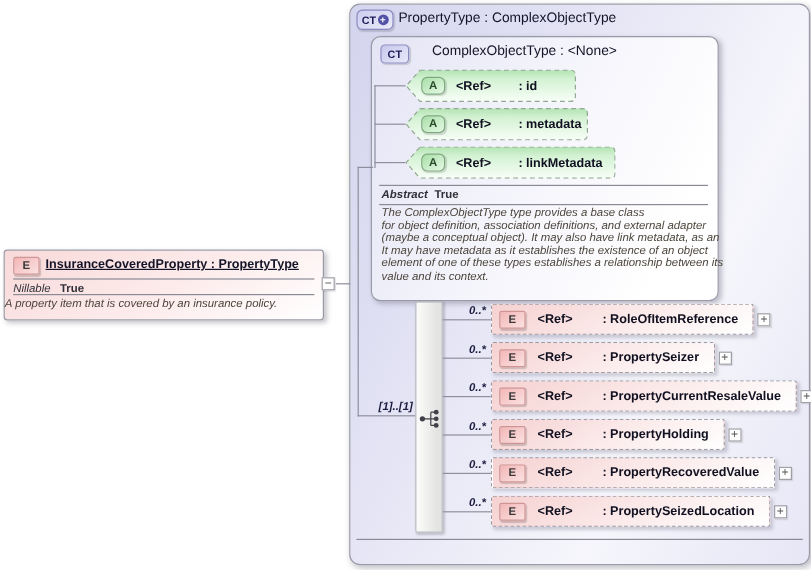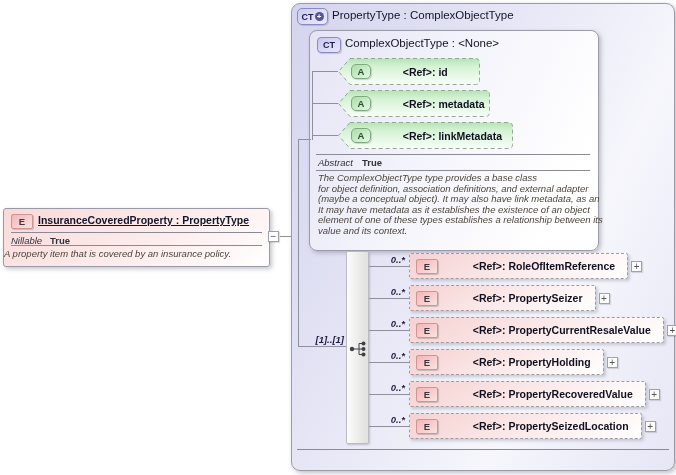--- a/index.html
+++ b/index.html
@@ -47,21 +47,21 @@
     background:#5353a6;color:#fff;font-size:8px;line-height:9px;text-align:center;font-weight:bold;}
 
   
   .inner-box{position:absolute;left:17px;top:26px;width:288px;height:219px;
     background:linear-gradient(115deg,#e4e4f5 0%,#f3f3fb 40%,#ffffff 85%);
     border:1px solid #9a9aa8;border-radius:8px;box-shadow:2px 2px 4px rgba(90,90,110,.35);}
 
   .attr-row{position:absolute;height:27px;display:flex;align-items:center;padding-left:13px;box-sizing:border-box;}
   .attr-row svg{position:absolute;left:0;top:0;}
   .attr-row .txt{position:relative;display:flex;align-items:center;}
-  .ref-label{font-size:10.5px;font-weight:bold;color:#101020;margin-left:9px;width:52px;white-space:nowrap;text-align:right;}
+  .ref-label{font-size:10.5px;font-weight:bold;color:#101020;margin-left:9px;width:52px;white-space:nowrap;}
   .name-label{font-size:10.5px;font-weight:bold;color:#101020;white-space:nowrap;}
 
   
   .seq-bar{position:absolute;left:54px;top:247px;width:23px;height:193px;
     background:linear-gradient(to right,#fcfcfb,#e3e3e1 85%);
     border:1px solid #bcbcc0;border-radius:2px;box-shadow:1px 1px 2px rgba(0,0,0,.18);box-sizing:border-box;}
   .card-label{font-size:9.5px;font-weight:bold;font-style:italic;color:#1c1c40;white-space:nowrap;}
 
   
   .el-wrap{position:absolute;display:flex;align-items:center;}
@@ -104,21 +104,21 @@
 
   <div class="type-box">
     <div class="ctplus">
       <span>CT</span>
         <span class="plus-circle">+</span>
     </div>
     <span class="big-title abs" style="left:40px;top:5px;">PropertyType : ComplexObjectType</span>
 
     <div class="inner-box">
       <span class="ct-icon abs" style="left:7px;top:6px;">CT</span>
-      <span class="big-title abs" style="left:35px;top:6px;">ComplexObjectType : &lt;None&gt;</span>
+      <span class="big-title abs" style="left:50px;top:6px;">ComplexObjectType : &lt;None&gt;</span>
 
       <div class="vline" style="left:2px;top:40px;height:69px;"></div>
       <div class="hline" style="left:2px;top:40px;width:26px;"></div>
       <div class="hline" style="left:2px;top:72px;width:26px;"></div>
       <div class="hline" style="left:2px;top:104px;width:26px;"></div>
 
       <div class="attr-row" style="left:28px;top:27px;width:142px;">
         <svg width="142" height="27">
             <path d="M12 .5 H137.5 Q141.5 .5 141.5 4.5 V22.5 Q141.5 26.5 137.5 26.5 H12 L.5 13.5 Z" fill="url(#gradGreen)" stroke="#93a893" stroke-dasharray="4,3"></path>
           </svg>
@@ -143,21 +143,21 @@
             <path d="M12 .5 H170.5 Q174.5 .5 174.5 4.5 V22.5 Q174.5 26.5 170.5 26.5 H12 L.5 13.5 Z" fill="url(#gradGreen)" stroke="#93a893" stroke-dasharray="4,3"></path>
           </svg>
         <span class="txt">
             <span class="a-icon">A</span>
             <span class="ref-label">&lt;Ref&gt;</span>
             <span class="name-label">: linkMetadata</span>
           </span>
       </div>
 
       <div class="sep" style="left:6px;top:123px;width:274px;"></div>
-      <span class="facet-label abs" style="left:8px;top:126px;">Abstract</span>
+      <span class="facet-label abs" style="left:8px;top:126px;font-weight:bold;">Abstract</span>
       <span class="facet-value abs" style="left:52px;top:126px;">True</span>
       <div class="sep" style="left:6px;top:139px;width:274px;"></div>
 
       <div class="abs" style="left:8px;top:142px;line-height:10.6px;">
         <div class="desc">The ComplexObjectType type provides a base class</div>
         <div class="desc">for object definition, association definitions, and external adapter</div>
         <div class="desc">(maybe a conceptual object). It may also have link metadata, as an</div>
         <div class="desc">It may have metadata as it establishes the existence of an object</div>
         <div class="desc">element of one of these types establishes a relationship between its</div>
         <div class="desc">value and its context.</div>

